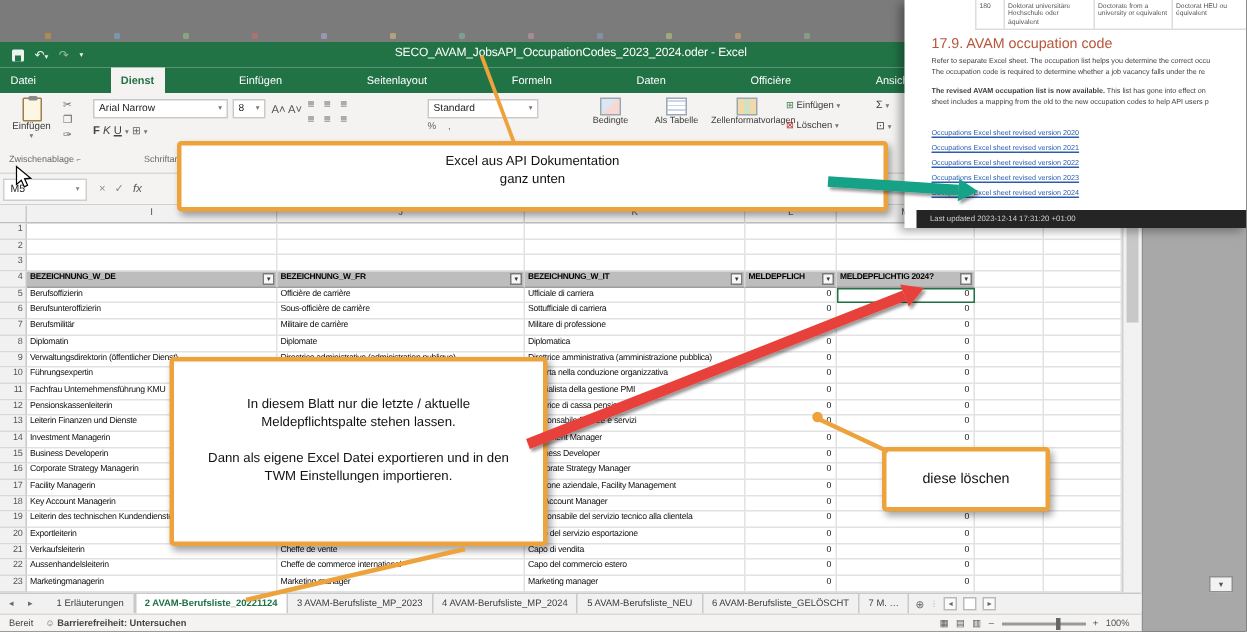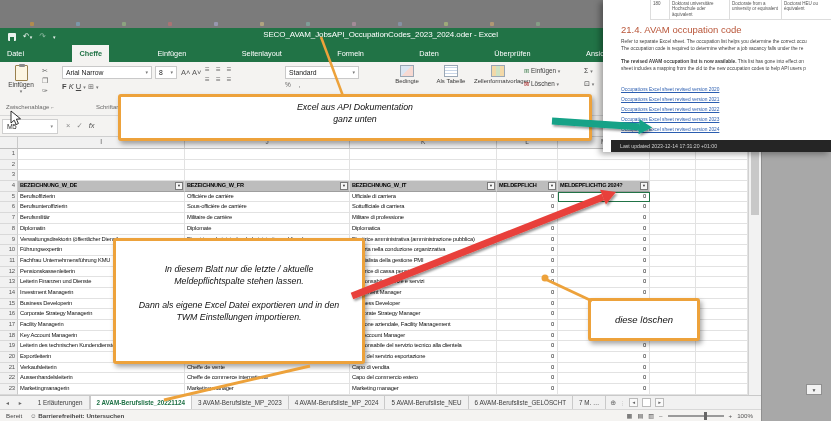--- a/index.html
+++ b/index.html
@@ -94,21 +94,21 @@
   #bstatus{position:absolute;left:8px;right:0;top:140px;height:12px;background:#252525;color:#cfcfcf;
     font-size:5.2px;padding:3px 0 0 9px;white-space:nowrap;}
 
   
   #grey-win{position:absolute;left:762px;top:152px;width:69px;height:269px;background:#a8a8a8;z-index:4;}
   #grey-box{position:absolute;left:44px;top:232px;width:16px;height:11px;background:#f2f2f2;border:1px solid #909090;
     font-size:5px;color:#555;text-align:center;line-height:10px;}
 
   
   .callout{position:absolute;background:#fff;border:3px solid #eda23b;border-radius:3px;z-index:6;
-    box-shadow:2px 3px 5px rgba(0,0,0,.35);color:#111;text-align:center;font-style:italic;}
+    box-shadow:2px 3px 5px rgba(0,0,0,.35);color:#111;text-align:center;}
   #callout1{left:118px;top:94px;width:474px;height:47px;font-size:8.8px;line-height:12px;padding-top:4px;}
   #callout2{left:113px;top:238px;width:252px;height:126px;font-size:8.8px;line-height:12px;padding-top:22px;}
   #callout2 .gap{height:12px;}
   #callout3{left:588px;top:298px;width:112px;height:43px;font-size:9.5px;line-height:37px;}
 
   
   #overlay{position:absolute;left:0;top:0;width:831px;height:421px;z-index:10;pointer-events:none;}
 </style>
 </head>
 <body>
@@ -138,26 +138,26 @@
         <span>↶<span style="font-size:5px;">▾</span></span>
         <span style="opacity:.55;">↷</span>
         <span style="font-size:5px;">▾</span>
       </div>
       <div id="title-text">SECO_AVAM_JobsAPI_OccupationCodes_2023_2024.oder - Excel</div>
     </div>
 
     <div id="tabrow">
 
       <div class="rtab">Datei</div>
-        <div class="rtab active">Cheffe</div>
+        <div class="rtab active">Dienst</div>
         <div class="rtab">Einfügen</div>
         <div class="rtab">Seitenlayout</div>
         <div class="rtab">Formeln</div>
         <div class="rtab">Daten</div>
-        <div class="rtab">Überprüfen</div>
+        <div class="rtab">Officière</div>
         <div class="rtab">Ansicht</div>
         <div class="rtab">Team</div>
         <div class="rtab">Start</div>
     </div>
 
     <div id="ribbon">
       <div id="paste-btn">
         <div class="clip-ic"></div>
         <div>Einfügen</div>
         <div style="font-size:5px;color:#777;">▾</div>
@@ -513,21 +513,21 @@
     </div>
   </div>
 
   <div id="browser">
     <div id="btable">
       <div class="bcell" style="width:20px;border-left:1px solid #ddd;">180</div>
       <div class="bcell" style="width:60px;">Doktorat universitäre Hochschule oder äquivalent</div>
       <div class="bcell" style="width:52px;">Doctorate from a university or equivalent</div>
       <div class="bcell" style="width:60px;">Doctorat HEU ou équivalent</div>
     </div>
-    <div id="bheading">21.4. AVAM occupation code</div>
+    <div id="bheading">17.9. AVAM occupation code</div>
     <div class="bpara" style="top:38px;">Refer to separate Excel sheet. The occupation list helps you determine the correct occu</div>
     <div class="bpara" style="top:45px;">The occupation code is required to determine whether a job vacancy falls under the re</div>
     <div class="bpara" style="top:58px;"><b>The revised AVAM occupation list is now available.</b><span> This list has gone into effect on</span></div>
     <div class="bpara" style="top:65px;">sheet includes a mapping from the old to the new occupation codes to help API users p</div>
     <div id="blinks">
         <div class="blink" style="top: 87px;">Occupations Excel sheet revised version 2020</div>
         <div class="blink" style="top: 97px;">Occupations Excel sheet revised version 2021</div>
         <div class="blink" style="top: 107px;">Occupations Excel sheet revised version 2022</div>
         <div class="blink" style="top: 117px;">Occupations Excel sheet revised version 2023</div>
         <div class="blink" style="top: 127px;">Occupations Excel sheet revised version 2024</div>

